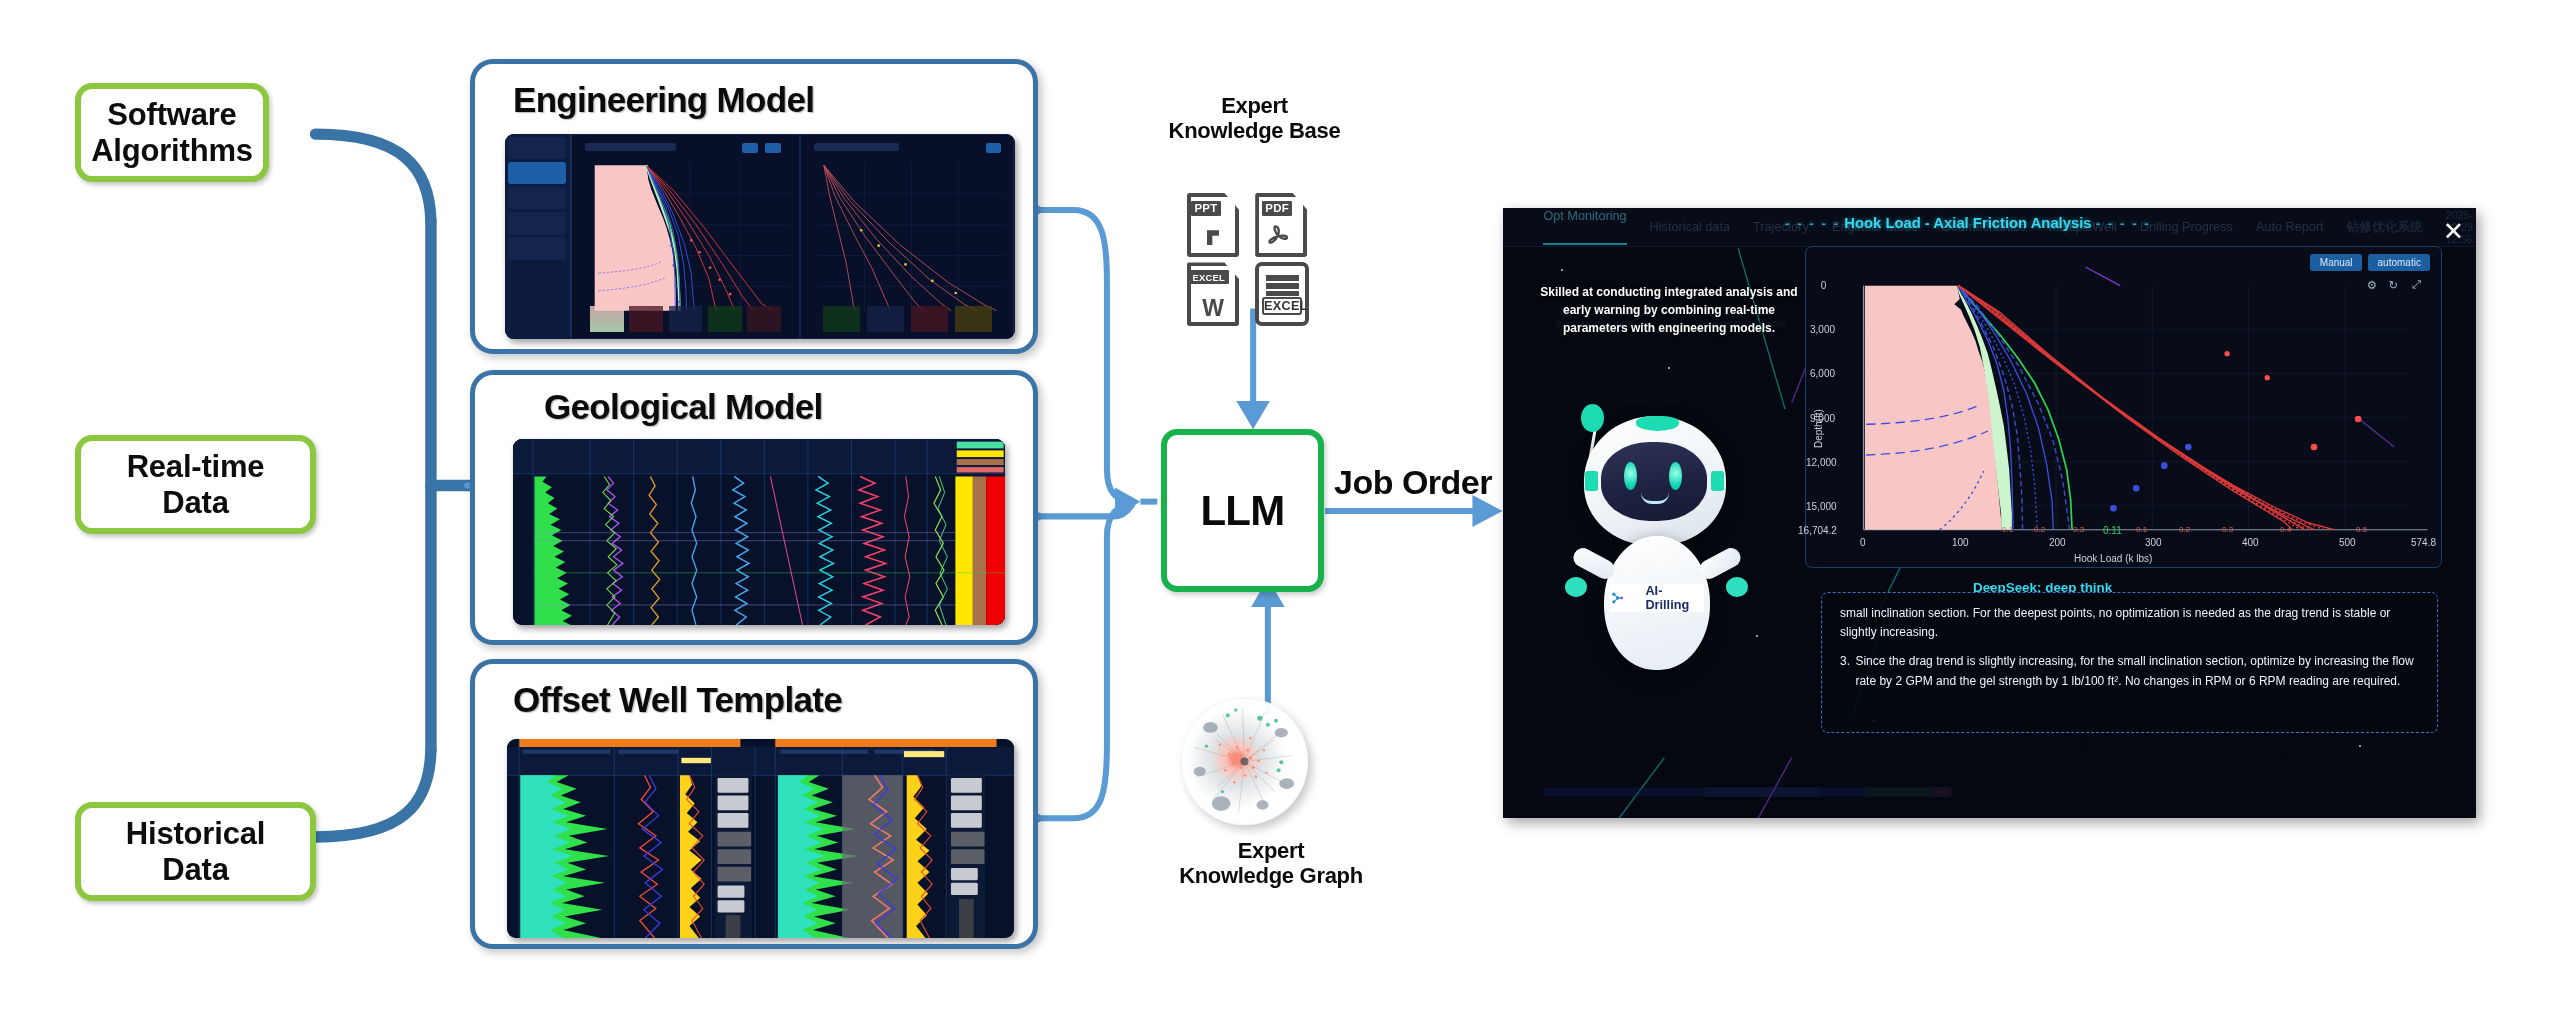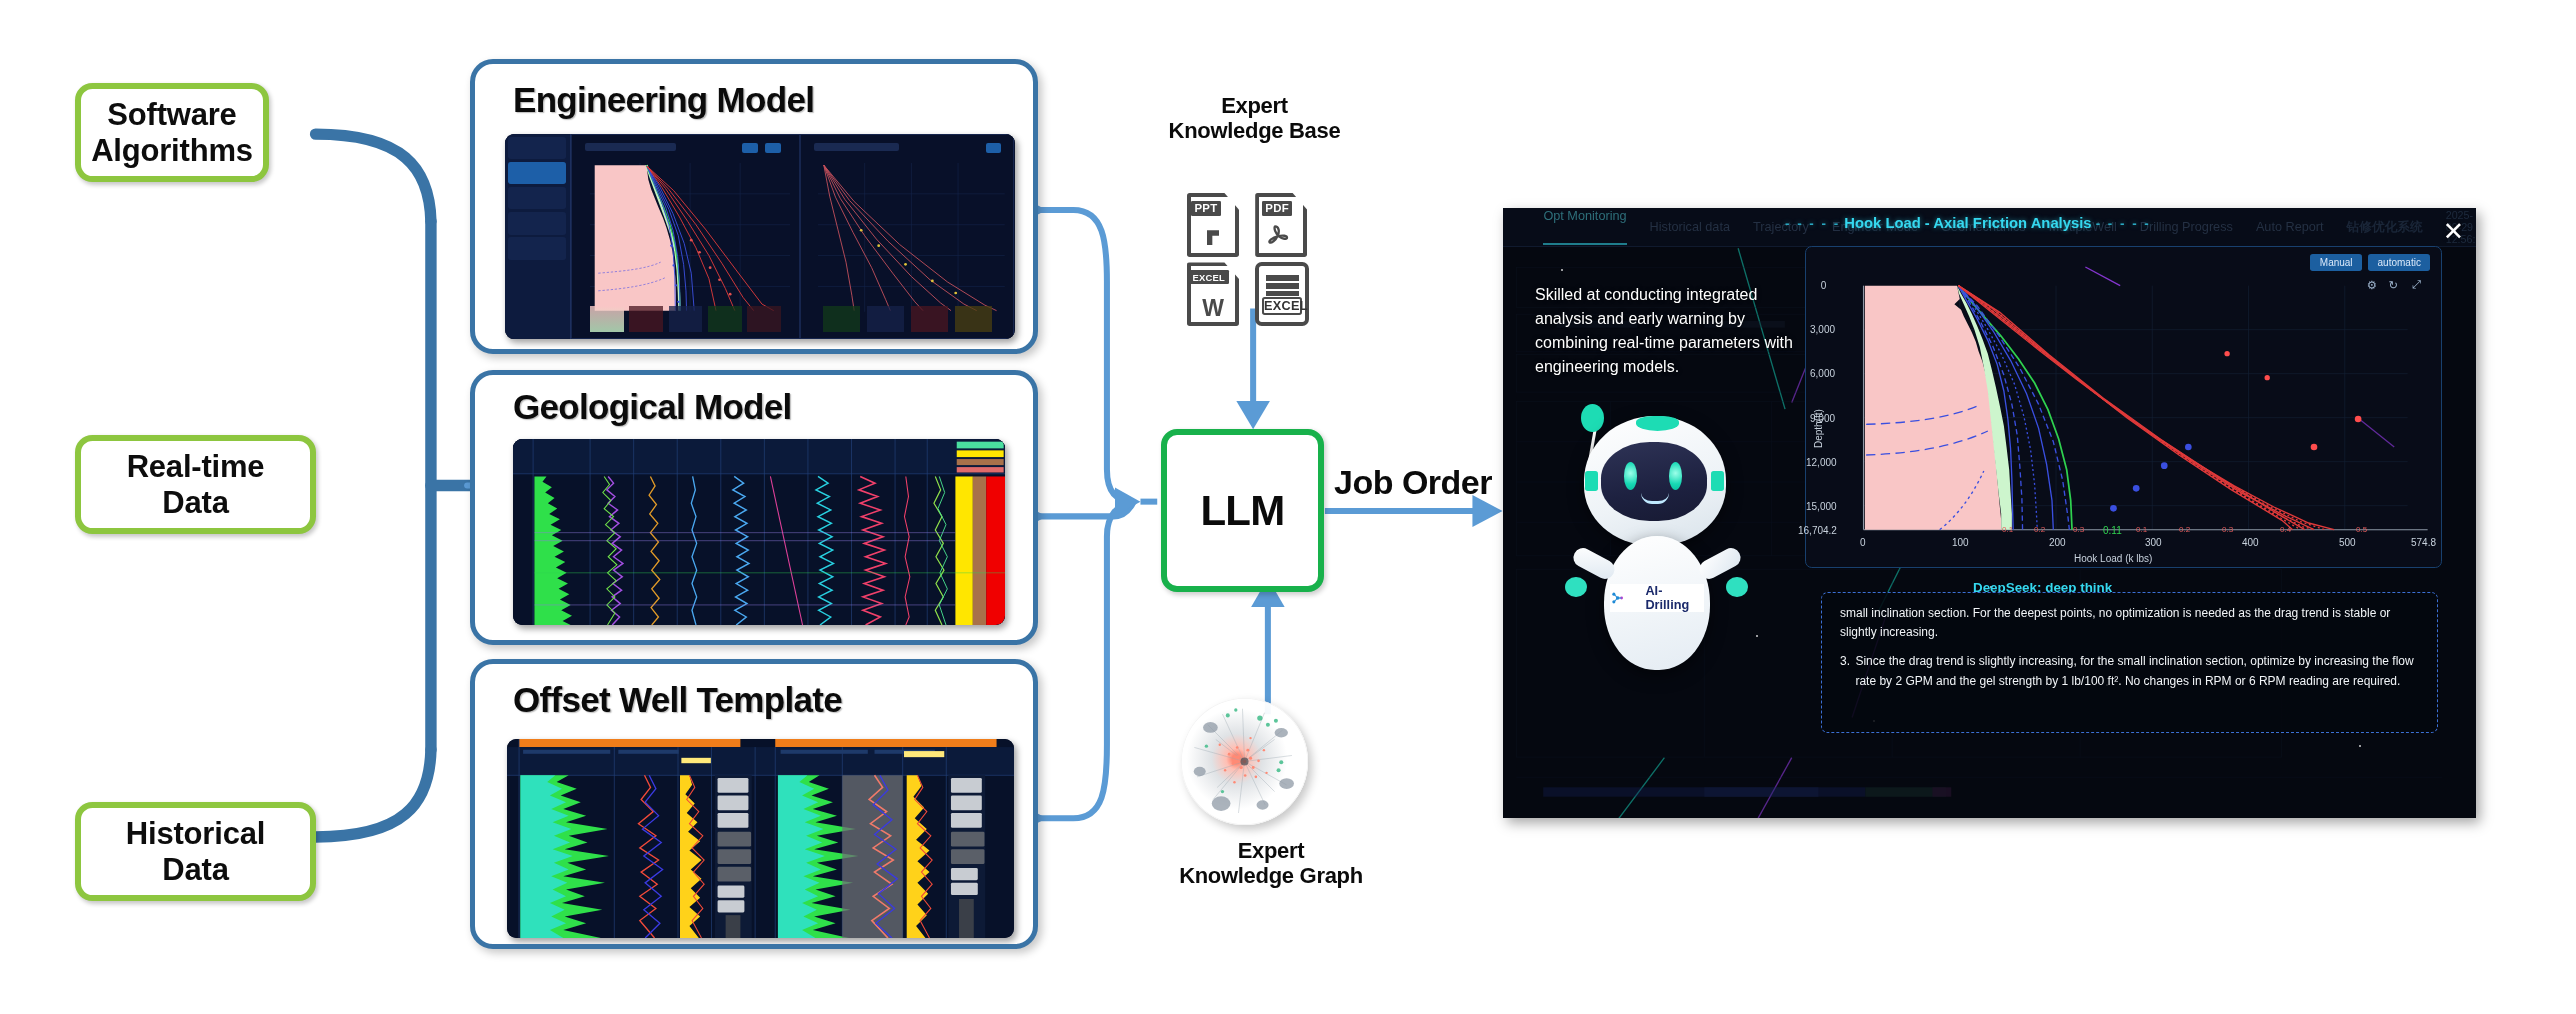--- a/index.html
+++ b/index.html
@@ -79,22 +79,22 @@
     background:#070c18; border-bottom:0.7px solid #101a2e;
     display:flex; align-items:center; gap:23px; padding:0 17.4px; }
   .app-nav .tab{ color:#243043; font-size:12.7px; white-space:nowrap; }
   .app-nav .tab.active{ color:#2e6f7a; border-bottom:2px solid #1f7d8c; padding-bottom:20px; }
   .hamburger{ width:14.8px; height:12px; display:flex; flex-direction:column;
     justify-content:space-between; }
   .hamburger i{ display:block; height:2px; background:#1b2troubled; background:#1b283c; }
   .nav-right{ margin-left:auto; display:flex; align-items:center; gap:12px;
     color:#1e2b3e; font-size:10.7px; }
 
-  .mascot-caption{ position:absolute; color:#fff; font-weight:normal; font-size:16px;
-    line-height:1.5; text-shadow:0 0 4px rgba(0,0,0,.9); }
+  .mascot-caption{ position:absolute; color:#fff; font-weight:bold; font-size:12px;
+    line-height:1.5; text-shadow:0 0 4px rgba(0,0,0,.9);text-align:center; }
 
   
   .robot{ position:absolute; }
   .r-head{ position:absolute; border-radius:50% 50% 46% 46%;
     background:linear-gradient(160deg,#ffffff 0%,#eef3f7 58%,#d8e2ea 100%);
     box-shadow:0 4px 14.8px rgba(0,0,0,.5); }
   .r-visor{ position:absolute; border-radius:46%;
     background:linear-gradient(170deg,#2e3356 0%,#1d2140 60%,#171a33 100%); }
   .r-eye{ position:absolute; border-radius:50%;
     background:radial-gradient(circle at 50% 40%,#9cffe9,#17d9b4 60%,#0bbfa0); }
@@ -299,21 +299,21 @@
           <div style="flex:1;background:#123a1a;opacity:.75;"></div>
           <div style="flex:1;background:#15214a;opacity:.75;"></div>
           <div style="flex:1;background:#4a1520;opacity:.75;"></div>
           <div style="flex:1;background:#4a3f10;opacity:.75;"></div>
         </div>
       </div>
     </div>
   </div>
 
   <div class="panel" style="left:470px; top:370px; width:568px; height:275px;">
-    <div class="panel-title" style="top:12px;">Geological Model</div>
+    <div class="panel-title" style="top:12px;margin-left:31px;">Geological Model</div>
     <div class="panel-shot" style="left:38px; top:64px; width:492px; height:186px;">
       <div class="log-wrap">
         <svg viewBox="0 0 734 278" preserveAspectRatio="none" style="width:100%;height:100%;">
           <rect width="734" height="278" fill="#071129"></rect>
           <rect width="734" height="52" fill="#0b1a3a"></rect>
           <g stroke="#22407a" stroke-width="1">
             <line x1="0" y1="52" x2="734" y2="52"></line>
             <line x1="30" y1="0" x2="30" y2="278"></line>
             <line x1="115" y1="0" x2="115" y2="278"></line>
             <line x1="180" y1="0" x2="180" y2="278"></line>

